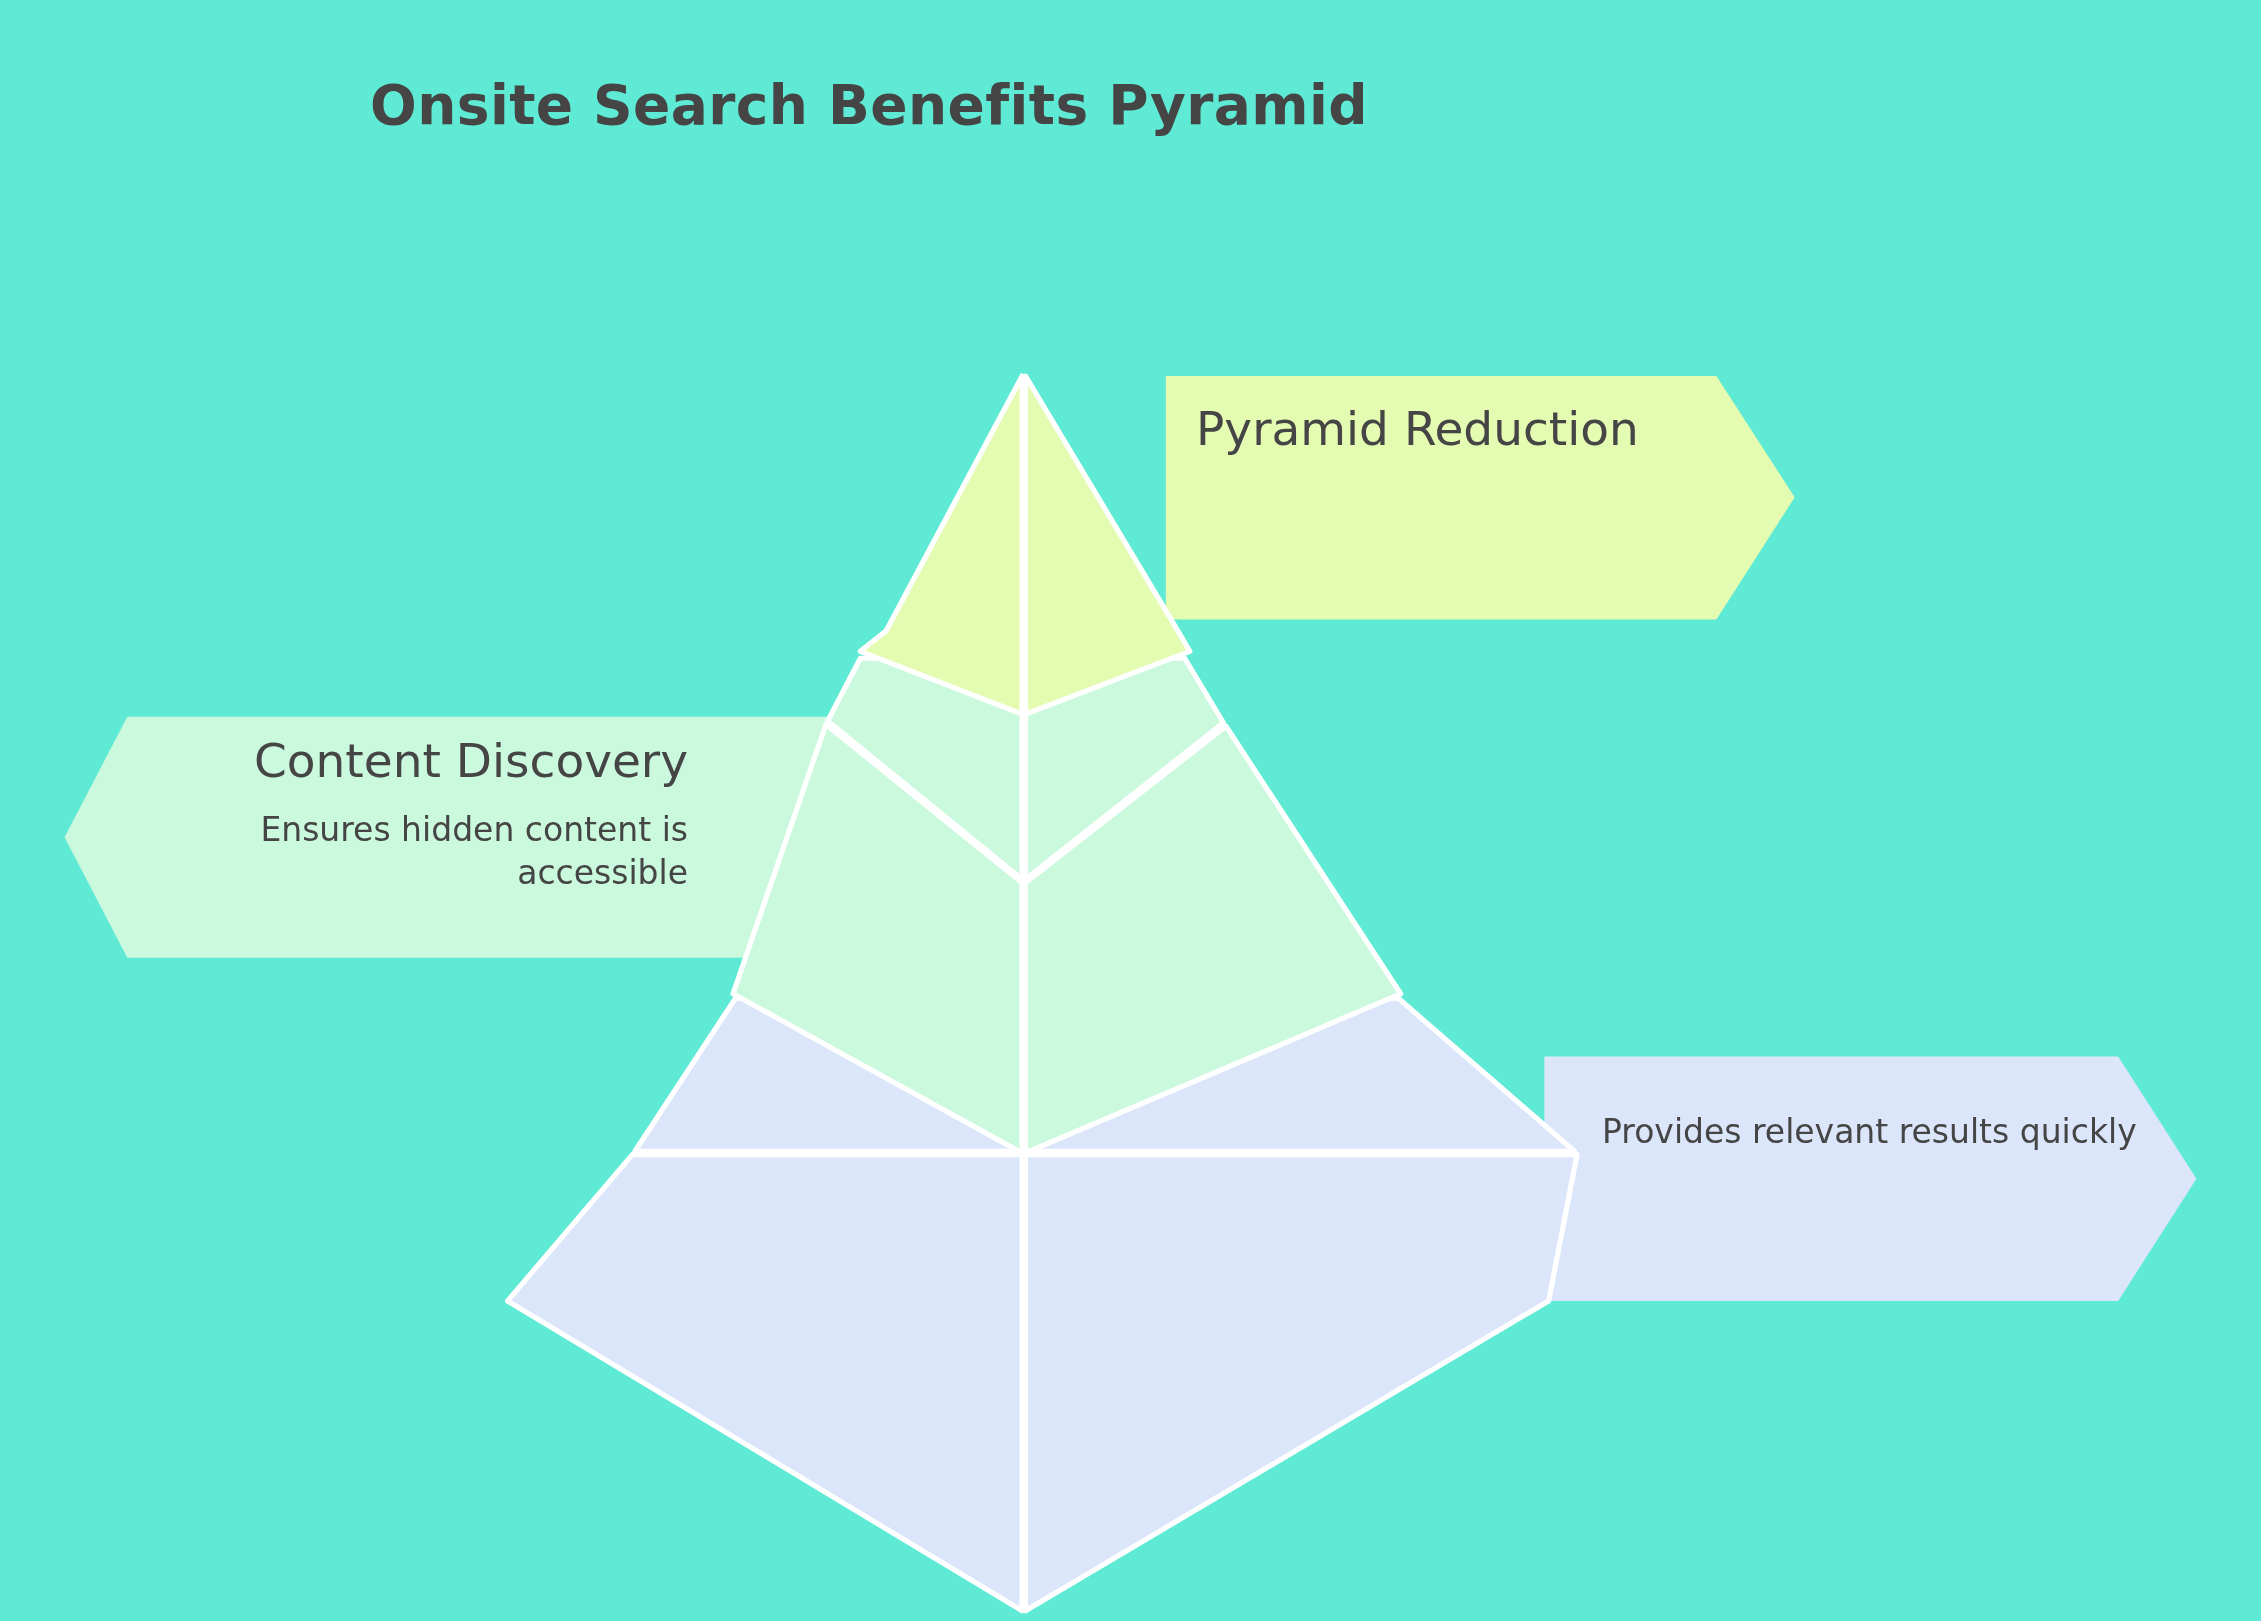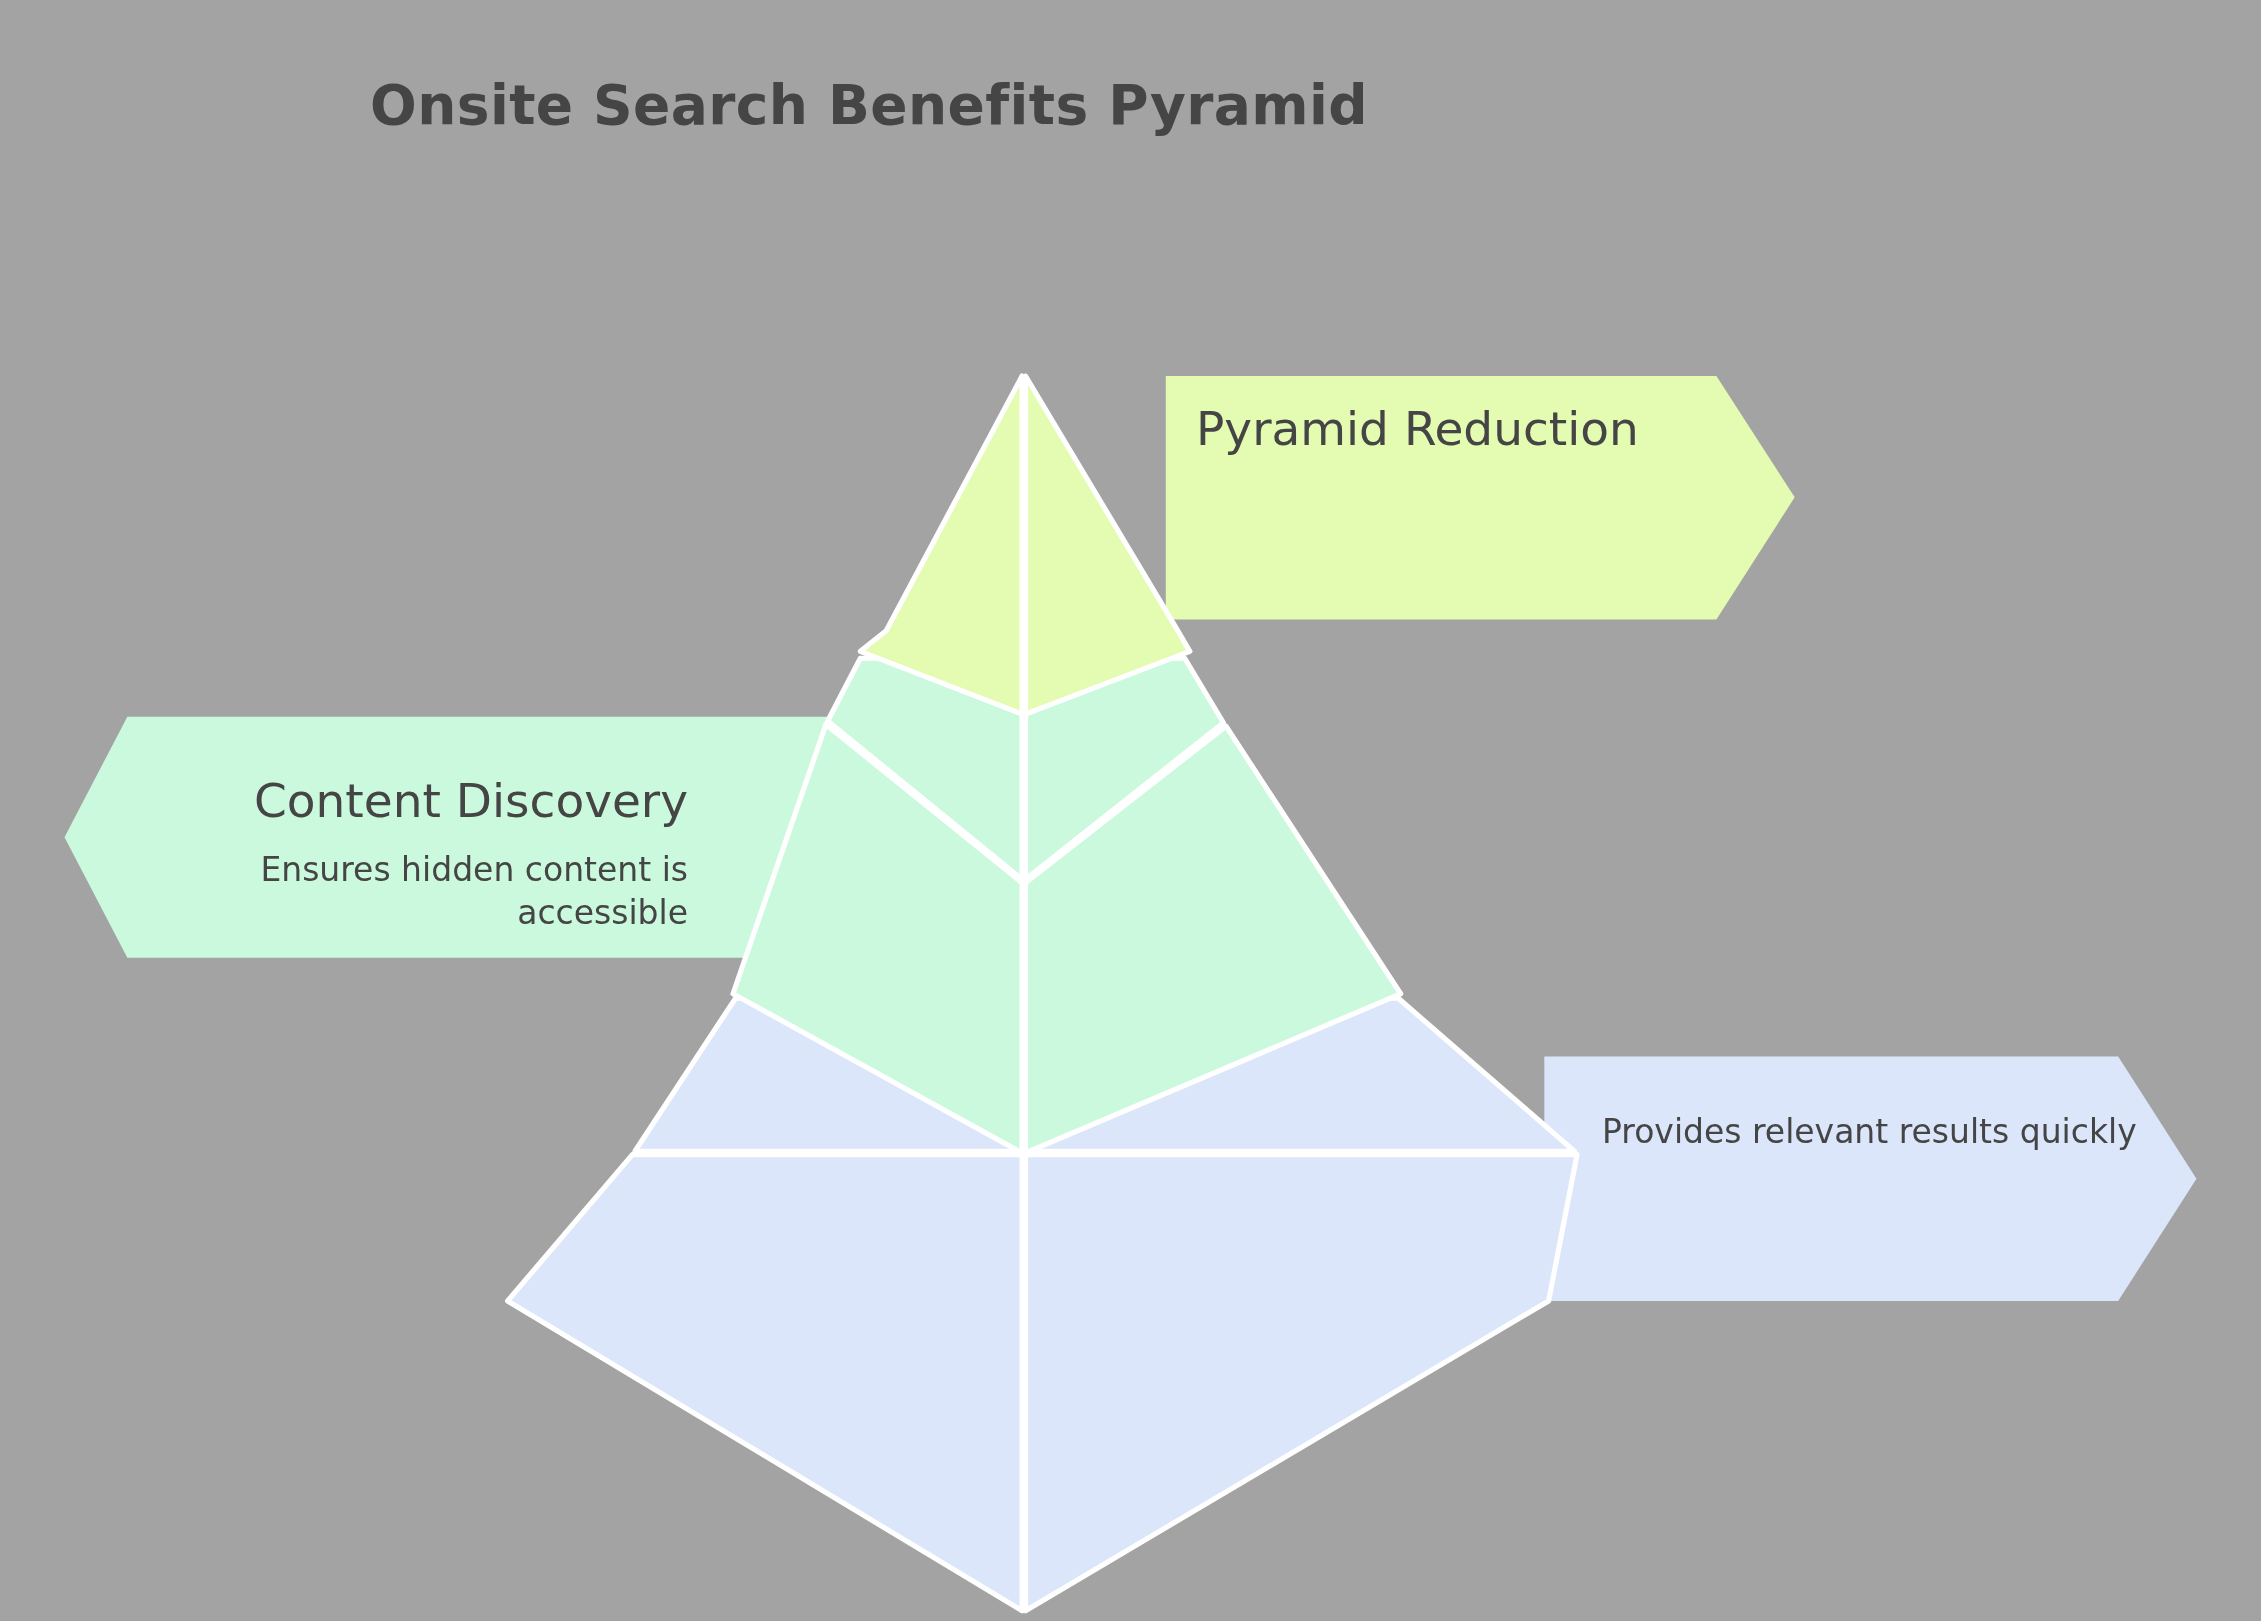--- a/index.html
+++ b/index.html
@@ -11,21 +11,21 @@
   body {
     width: 2261px;
     height: 1621px;
     overflow: hidden;
     font-family: "DejaVu Sans", sans-serif;
   }
   #stage {
     position: relative;
     width: 2261px;
     height: 1621px;
-    background: #a3a3a3;
+    background: #5eead4;
   }
   #pyramid-svg {
     position: absolute;
     left: 0;
     top: 0;
     width: 2261px;
     height: 1621px;
   }
   .diagram-title {
     position: absolute;
@@ -63,21 +63,20 @@
     top: 404px;
     width: 533px;
     text-align: left;
   }
   
   #callout-text-middle {
     left: 155px;
     top: 736px;
     width: 533px;
     text-align: right;
-    margin-top: 40px;
   }
   
   #callout-text-bottom {
     left: 1602px;
     top: 1088px;
     width: 551px;
     text-align: left;
   }
 </style>
 </head>

